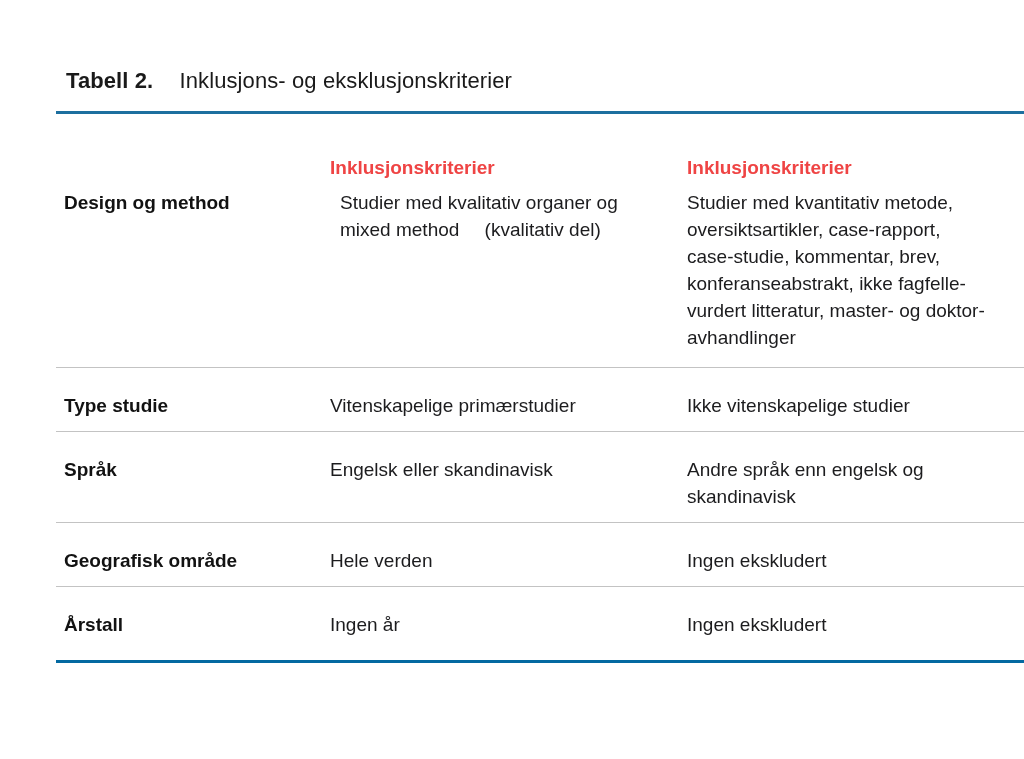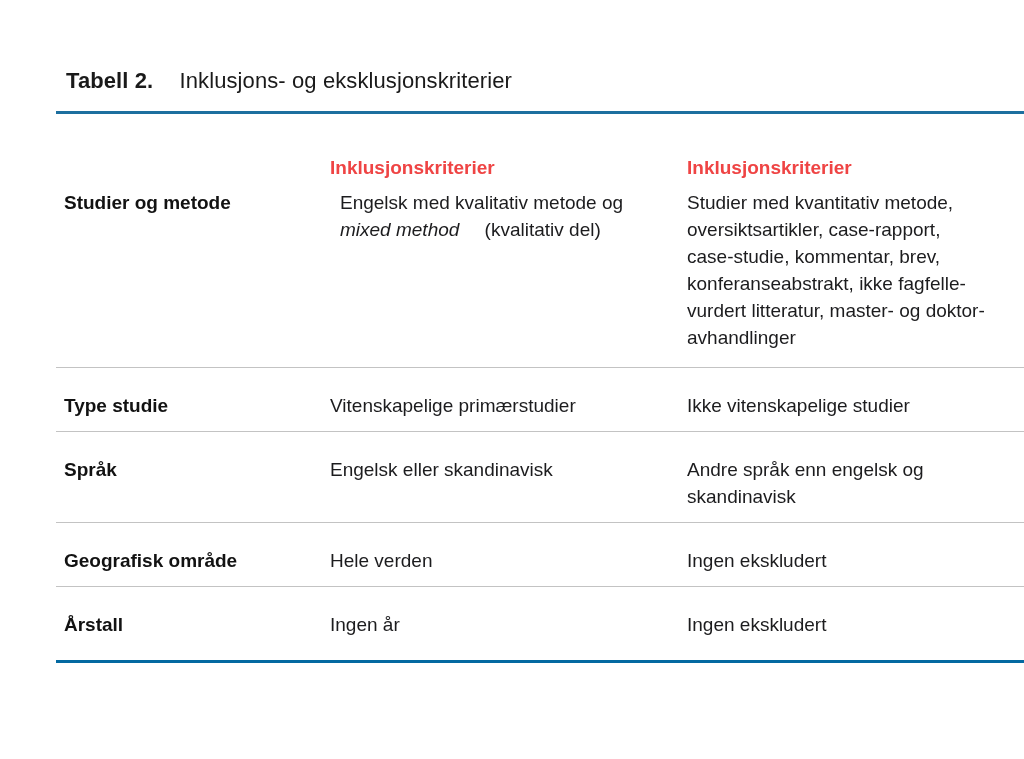--- a/index.html
+++ b/index.html
@@ -50,21 +50,21 @@
     padding: 30px 24px 2px 8px;
     border-bottom: none;
   }
   tbody tr > * { border-bottom: 1px solid #c3c3c3; }
   tbody tr.first-row > * { padding-top: 6px; padding-bottom: 16px; }
   tbody tr.last-row > * { border-bottom: 3px solid #0369a1; padding-bottom: 22px; }
   td.row-label {
     font-weight: 700;
     color: #121212;
   }
-  .italic { font-style: italic; }
+  .italic { }
 </style>
 </head>
 <body>
 
 <div class="page">
 
   <div class="table-title"><span class="title-bold">Tabell 2.</span><span> Inklusjons- og eksklusjonskriterier</span></div>
 
   <hr class="accent-rule">
 
@@ -76,22 +76,22 @@
       </colgroup>
     <thead>
       <tr>
         <th></th>
         <th>Inklusjonskriterier</th>
         <th>Inklusjonskriterier</th>
       </tr>
     </thead>
     <tbody>
       <tr class="first-row">
-        <td class="row-label">Studier og metode</td>
-        <td><span>Engelsk med kvalitativ metode og
+        <td class="row-label">Design og method</td>
+        <td><span>Studier med kvalitativ organer og
 </span><span class="italic">mixed method</span><span> (kvalitativ del)</span></td>
         <td>Studier med kvantitativ metode,
 oversiktsartikler, case-rapport,
 case-studie, kommentar, brev,
 konferanseabstrakt, ikke fagfelle-
 vurdert litteratur, master- og doktor-
 avhandlinger</td>
       </tr>
       <tr>
         <td class="row-label">Type studie</td>

